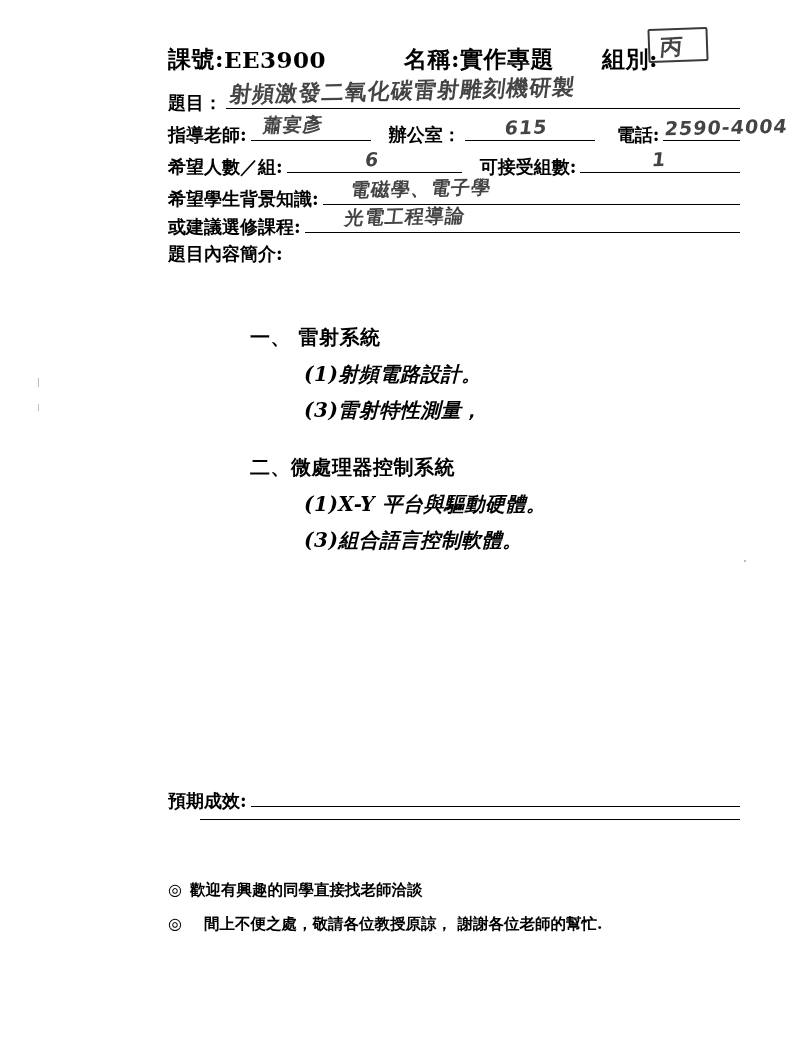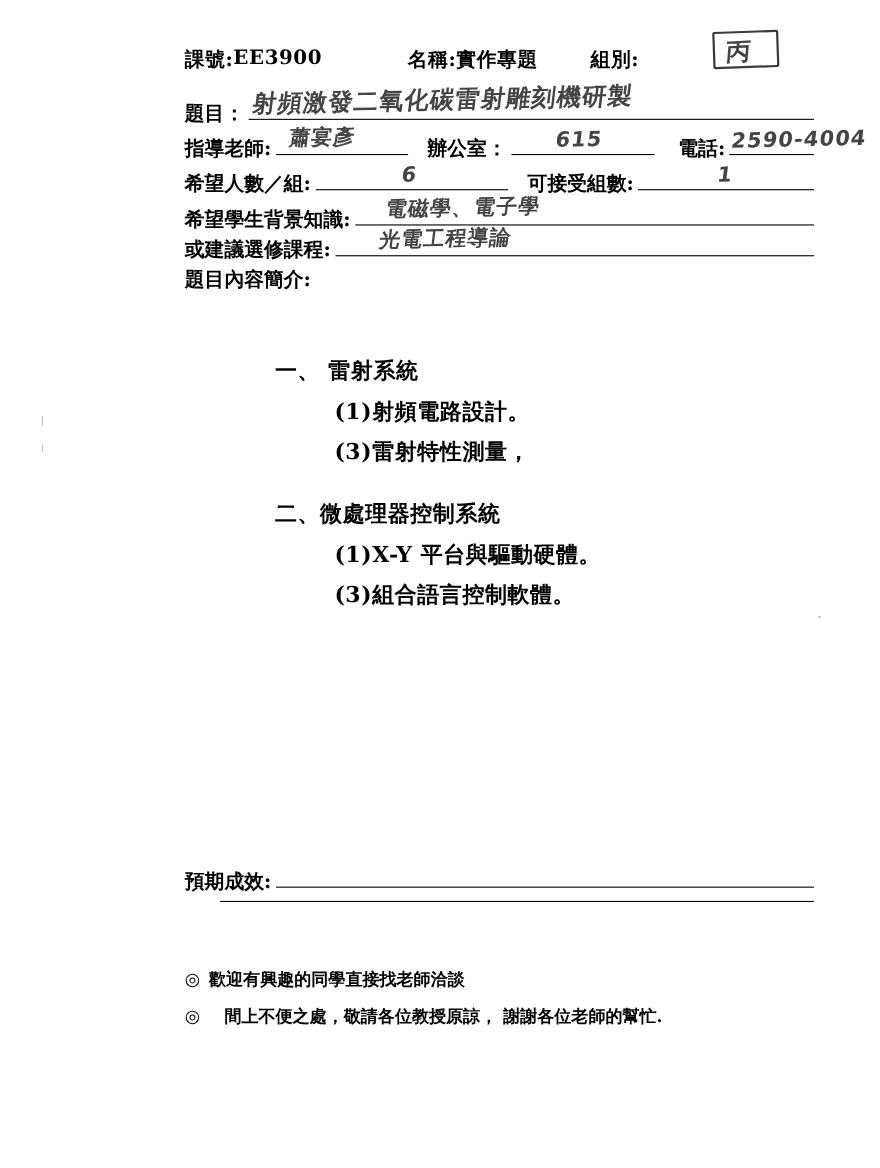--- a/index.html
+++ b/index.html
@@ -23,22 +23,22 @@
   }
 
   
   .hdr-row {
     position: absolute;
     left: 168px;
     top: 42px;
     width: 570px;
     height: 34px;
     display: flex;
-    align-items: flex-start;
-    font-size: 18px;
+    align-items: center;
+    font-size: 23px;
     font-weight: bold;
     letter-spacing: 0.5px;
   }
   .hdr-label { white-space: nowrap; }
   .hdr-printval {
     font-family: "DejaVu Serif", "Liberation Serif", serif;
     font-weight: bold;
   }
   .gap-a { width: 78px; }
   .gap-b { width: 48px; }
@@ -109,20 +109,21 @@
     width: 420px;
     font-size: 20px;
     line-height: 1.55;
     font-weight: bold;
     letter-spacing: 0.5px;
   }
   .sec-head { margin: 0 0 6px 0; }
   .sec-items {
     margin: 0 0 26px 0;
     padding-left: 54px;
+    font-style: italic;
   }
   .sec-items div { margin-bottom: 5px; }
 
   
   .f-expect {
     position: absolute;
     left: 168px;
     top: 786px;
     width: 572px;
     font-size: 18px;

